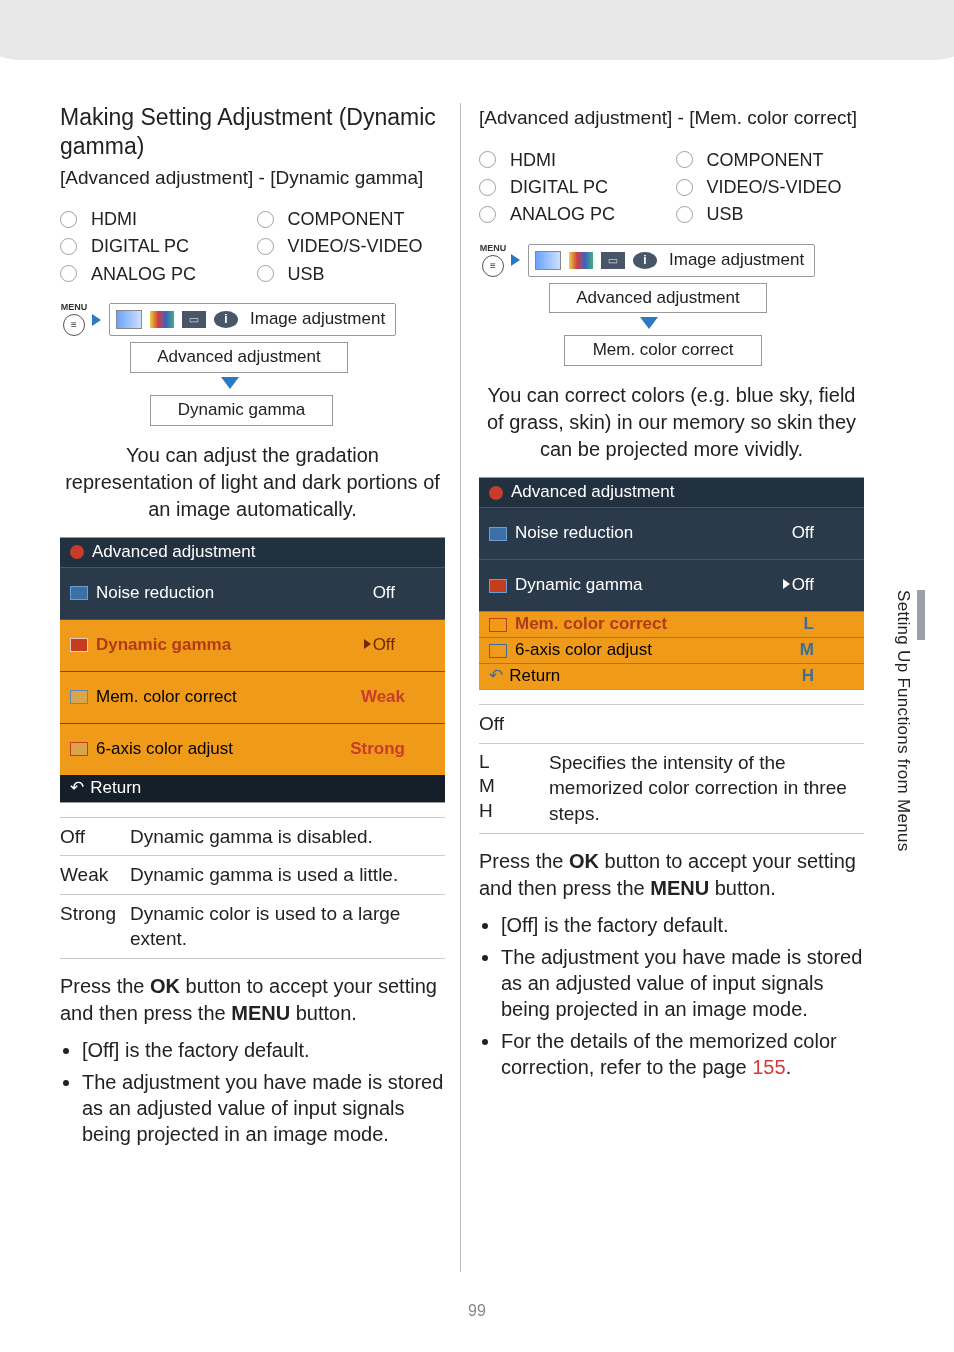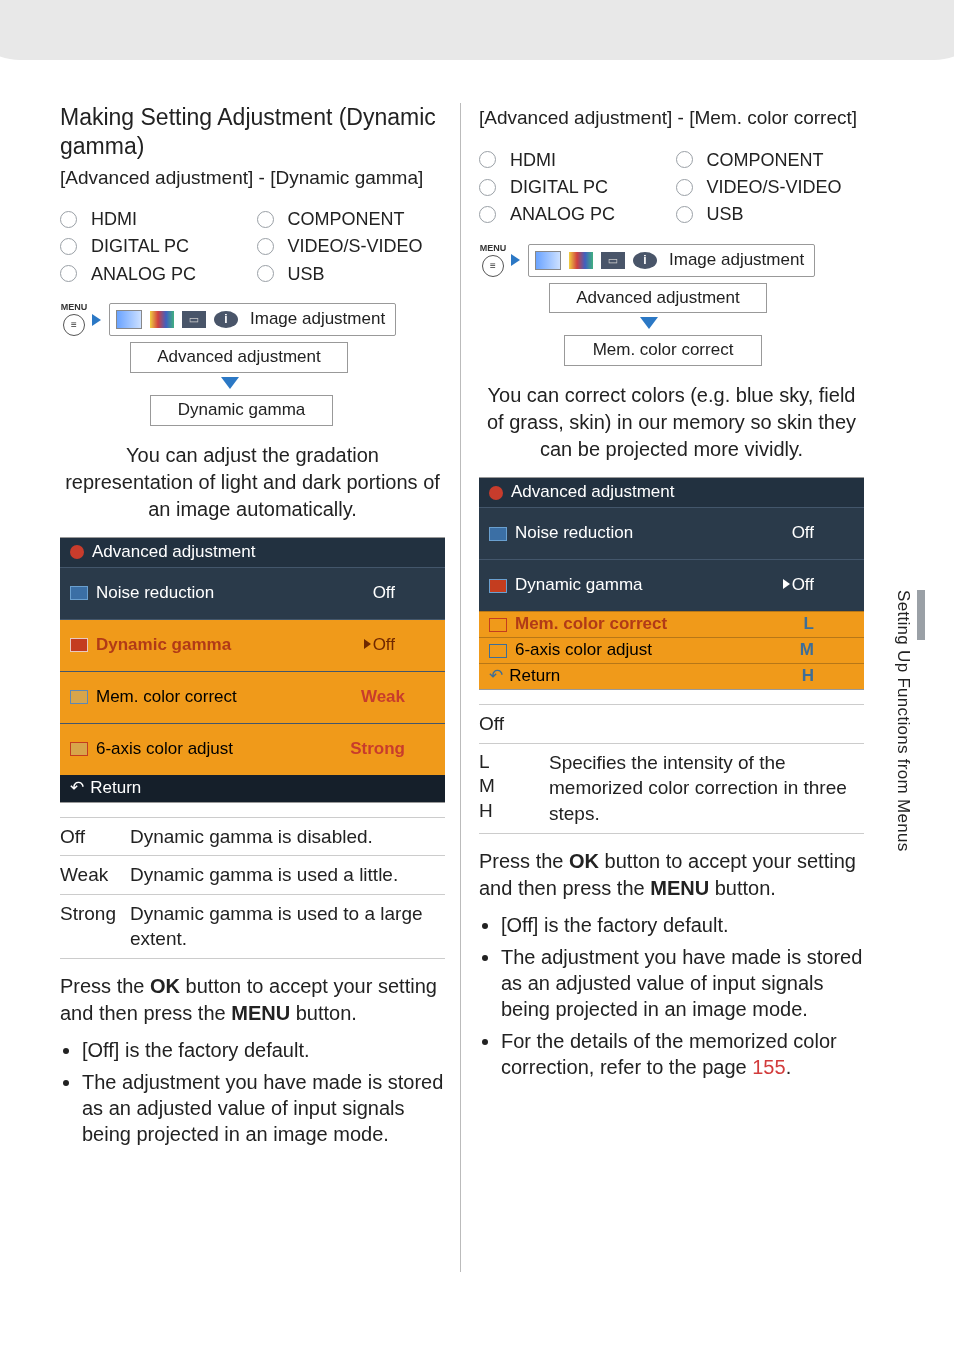--- a/index.html
+++ b/index.html
@@ -231,21 +231,21 @@
         <div class="dr">
             <span class="dk">Off</span>
             <span>Dynamic gamma is disabled.</span>
           </div>
         <div class="dr">
             <span class="dk">Weak</span>
             <span>Dynamic gamma is used a little.</span>
           </div>
         <div class="dr">
             <span class="dk">Strong</span>
-            <span>Dynamic gamma is used to a large extent.</span>
+            <span>Dynamic color is used to a large extent.</span>
           </div>
       </div>
 
       <div class="after">
         <span>Press the </span><b>OK</b><span> button to accept your setting and then press the </span><b>MENU</b><span> button.</span>
       </div>
 
       <ul class="notes">
         <li>[Off] is the factory default.</li>
         <li>The adjustment you have made is stored as an adjusted value of input signals being projected in an image mode.</li>
@@ -357,13 +357,14 @@
 
       <ul class="notes">
         <li>[Off] is the factory default.</li>
         <li>The adjustment you have made is stored as an adjusted value of input signals being projected in an image mode.</li>
         <li><span>For the details of the memorized color correction, refer to the page </span><span class="link">155</span><span>.</span></li>
       </ul>
     </div>
 
   </div>
 
+  <div class="pagenum">99</div>
 </div>
 
 </body></html>

